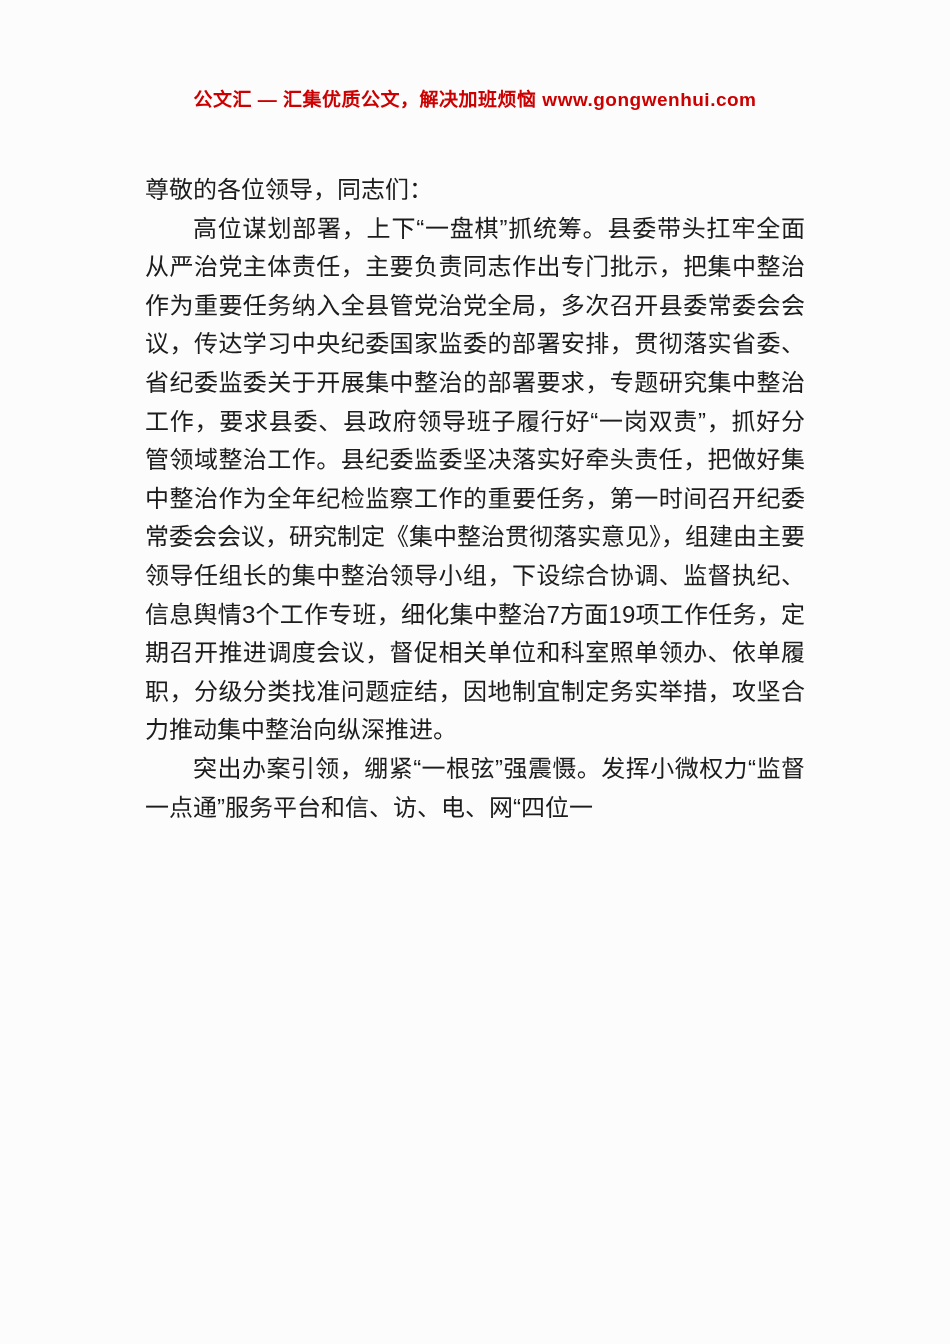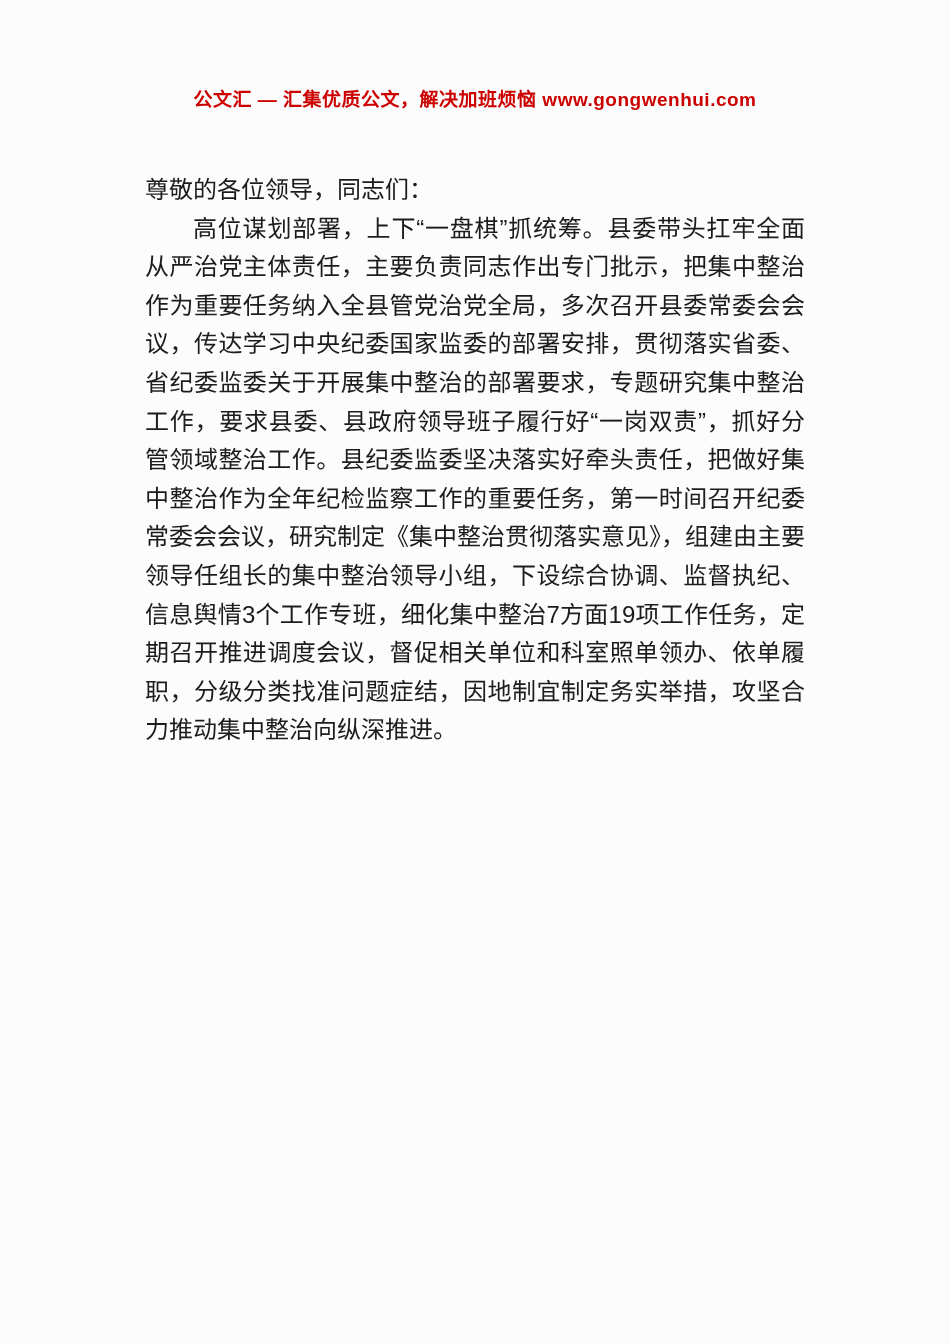--- a/index.html
+++ b/index.html
@@ -61,15 +61,16 @@
   <div class="banner">
     <span>公文汇 — 汇集优质公文，解决加班烦恼 www.gongwenhui.com</span>
   </div>
 
   <div class="title">
   </div>
 
   <div class="content">
     <p class="salutation">尊敬的各位领导，同志们：</p>
     <p class="para">高位谋划部署，上下“一盘棋”抓统筹。县委带头扛牢全面从严治党主体责任，主要负责同志作出专门批示，把集中整治作为重要任务纳入全县管党治党全局，多次召开县委常委会会议，传达学习中央纪委国家监委的部署安排，贯彻落实省委、省纪委监委关于开展集中整治的部署要求，专题研究集中整治工作，要求县委、县政府领导班子履行好“一岗双责”，抓好分管领域整治工作。县纪委监委坚决落实好牵头责任，把做好集中整治作为全年纪检监察工作的重要任务，第一时间召开纪委常委会会议，研究制定《集中整治贯彻落实意见》，组建由主要领导任组长的集中整治领导小组，下设综合协调、监督执纪、信息舆情3个工作专班，细化集中整治7方面19项工作任务，定期召开推进调度会议，督促相关单位和科室照单领办、依单履职，分级分类找准问题症结，因地制宜制定务实举措，攻坚合力推动集中整治向纵深推进。</p>
+    <p class="para">突出办案引领，绷紧“一根弦”强震慑。发挥小微权力“监督一点通”服务平台和信、访、电、网“四位一</p>
   </div>
 
 </div>
 
 </body></html>

